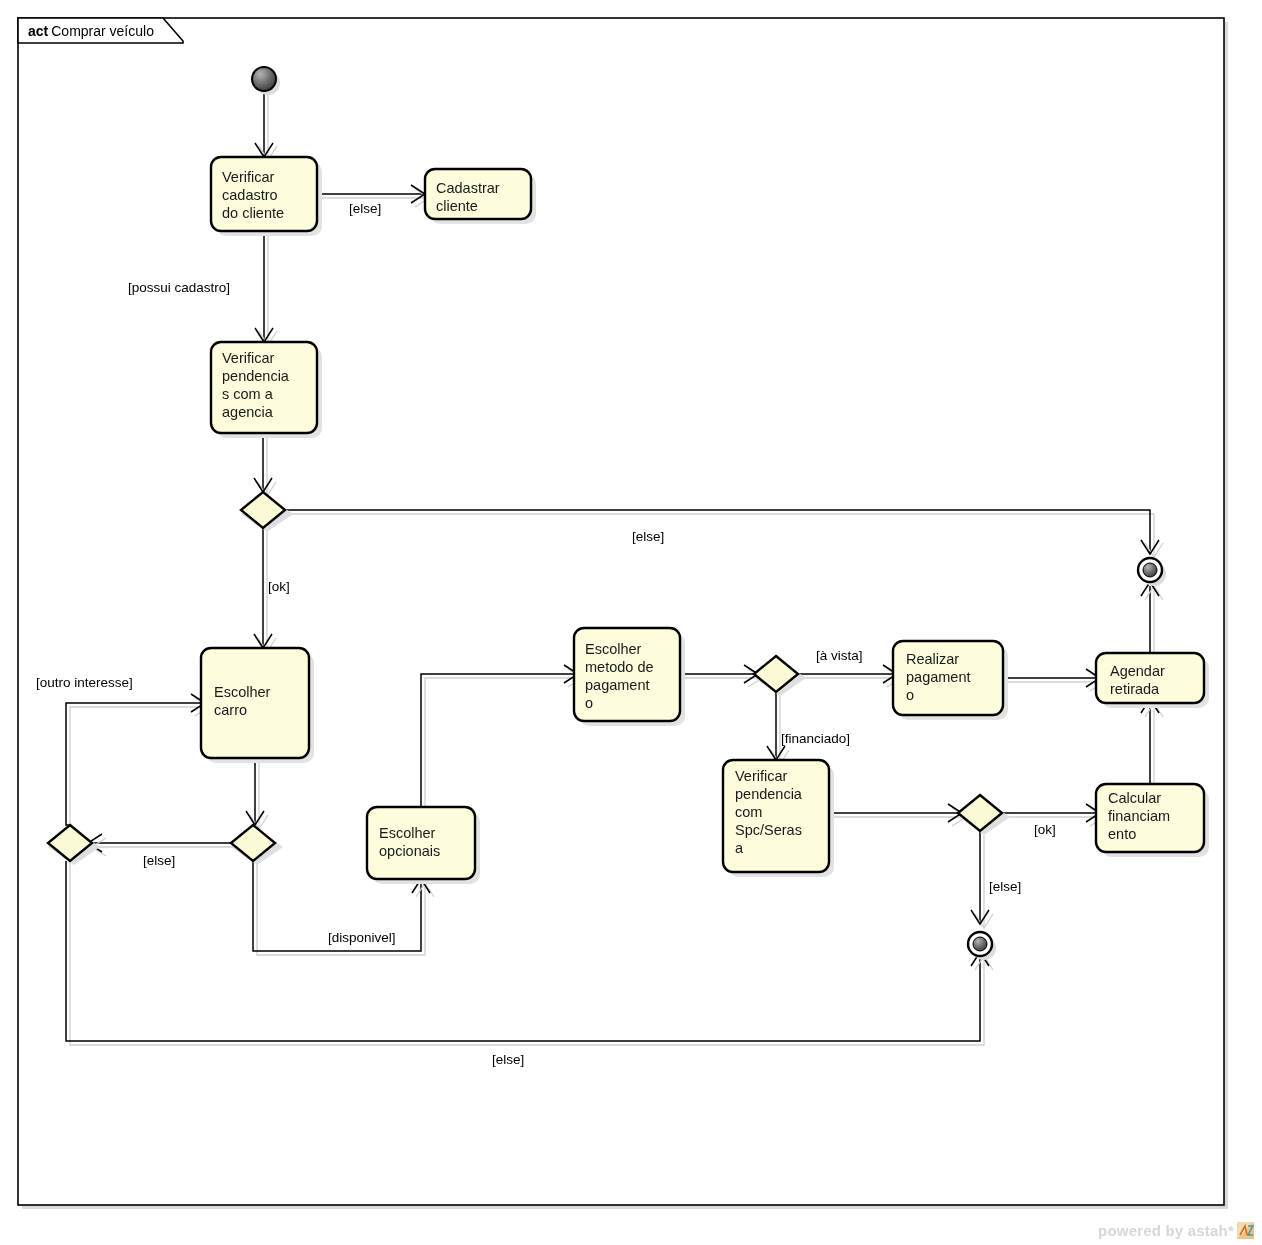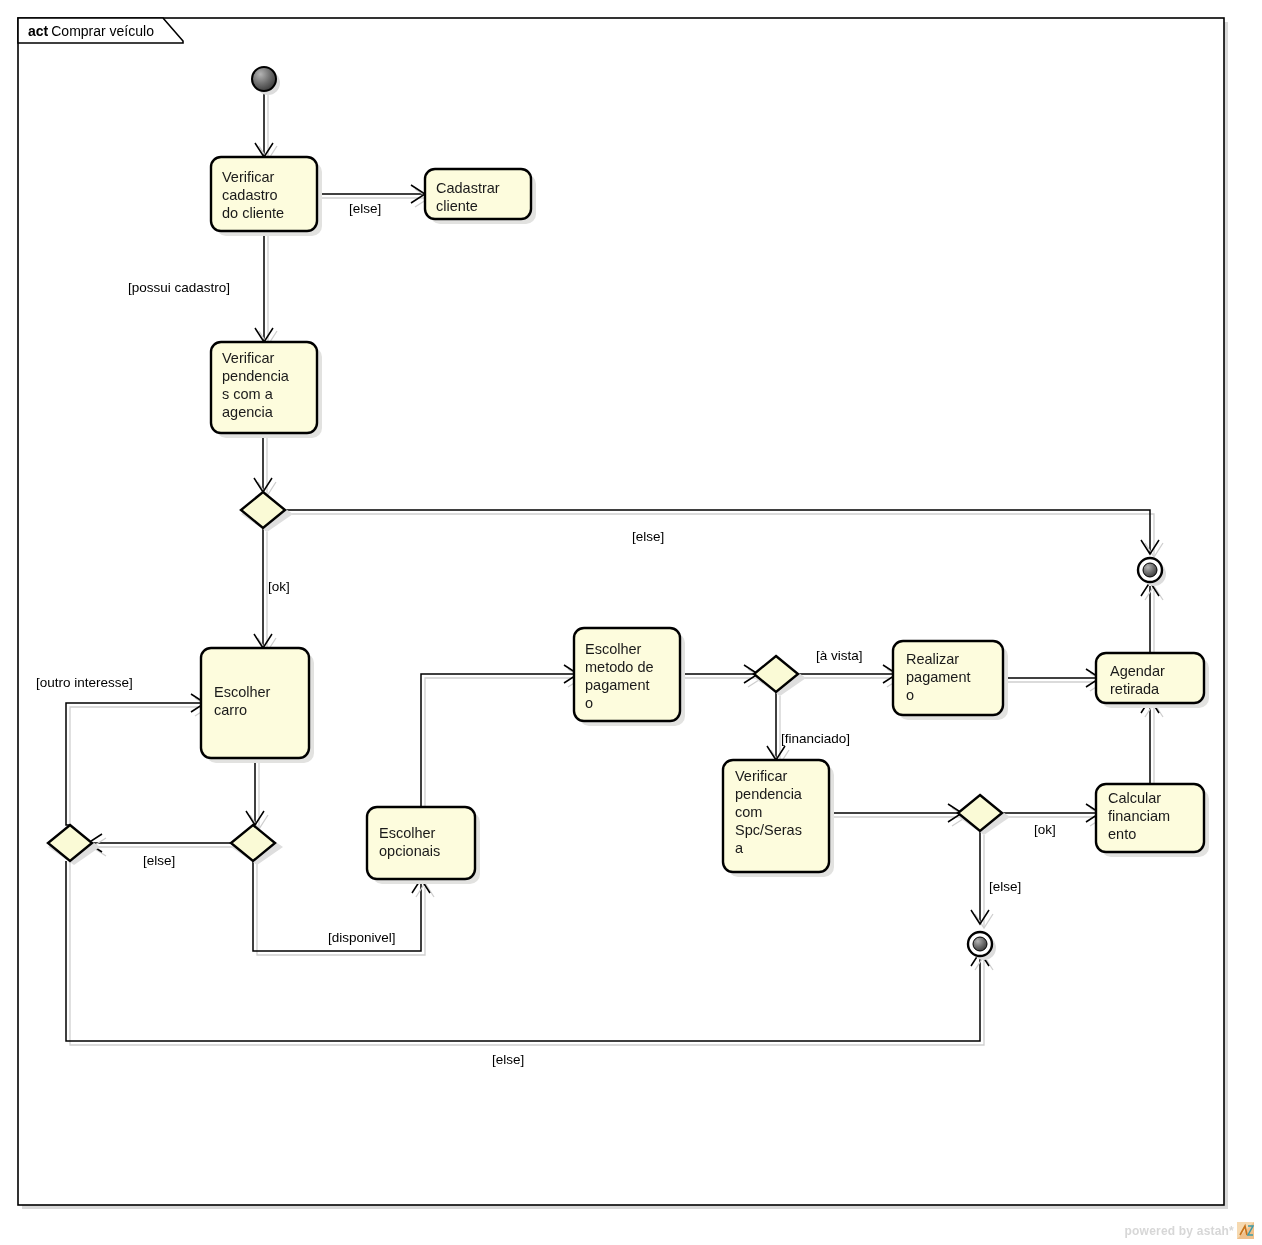--- a/index.html
+++ b/index.html
@@ -84,21 +84,21 @@
     stroke-width: 1.3;
   }
   .guard {
     font-size: 13.5px;
     fill: #000000;
   }
   .watermark {
     position: absolute;
     right: 8px;
     bottom: 6px;
-    font-size: 12px;
+    font-size: 15px;
     font-weight: bold;
     color: #d7d7d7;
     letter-spacing: 0.2px;
     display: flex;
     align-items: center;
     gap: 3px;
     user-select: none;
   }
   .wm-logo {
     width: 17px;

